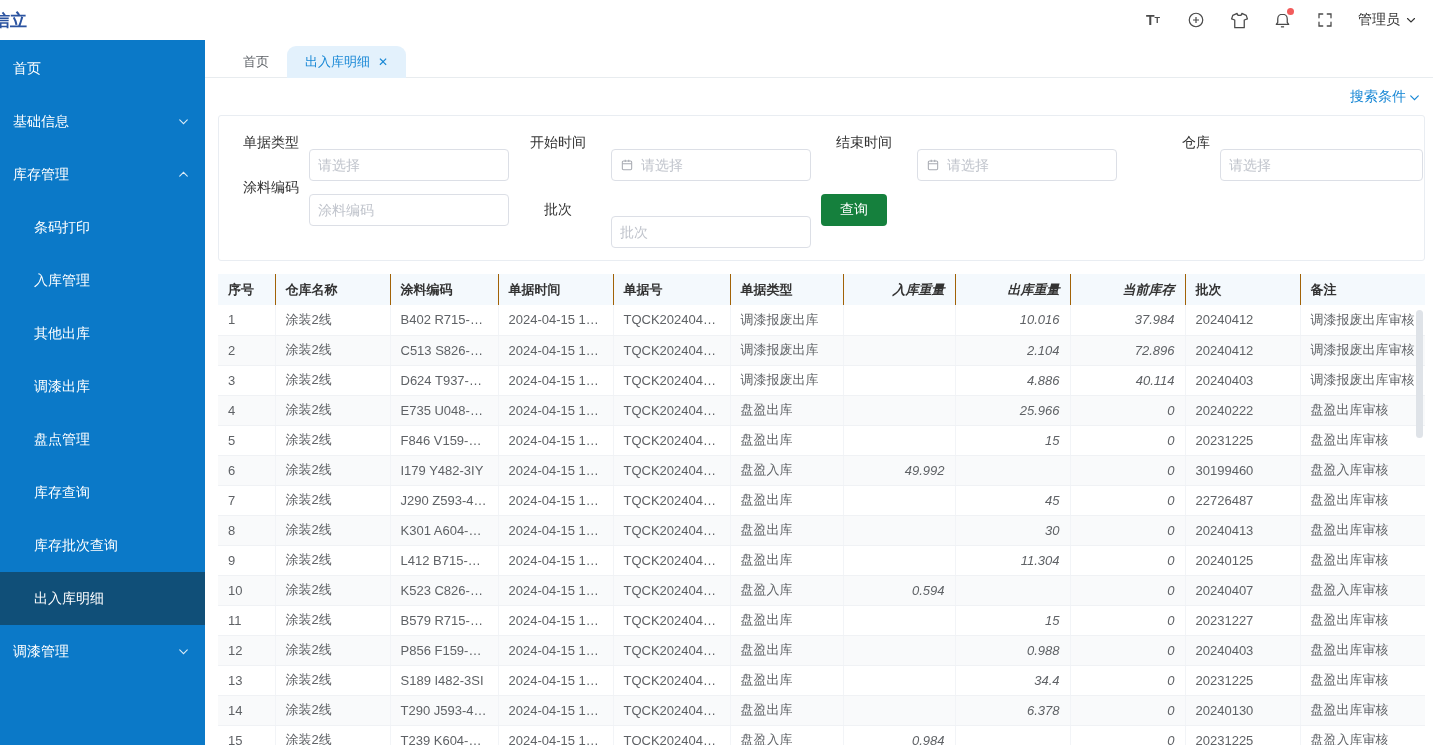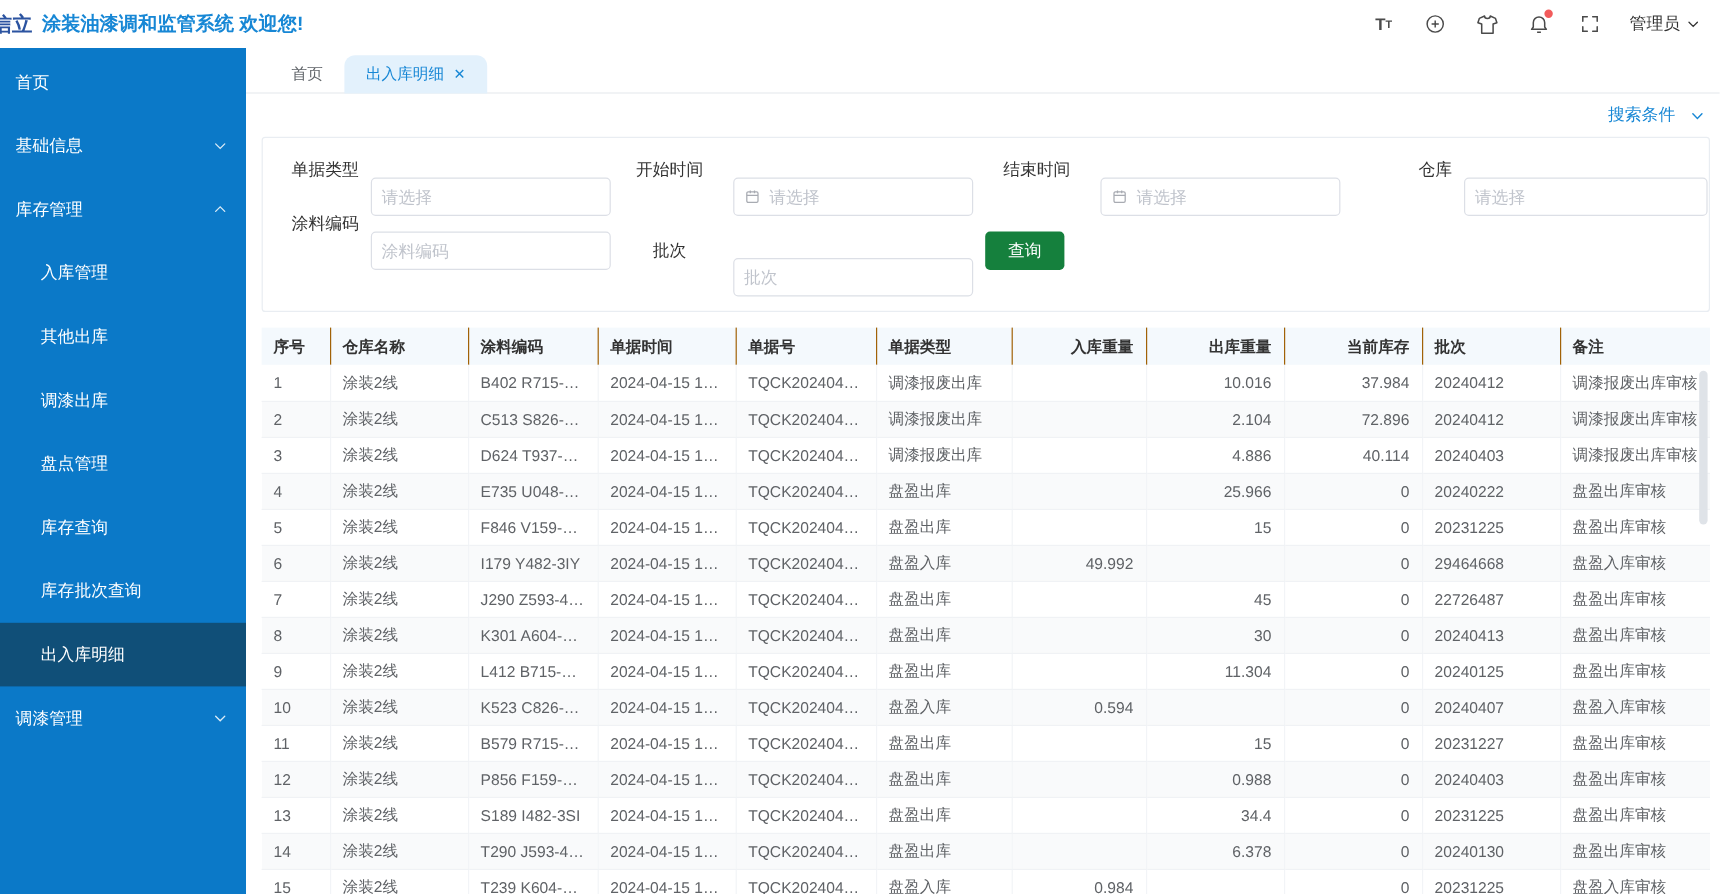--- a/index.html
+++ b/index.html
@@ -32,21 +32,21 @@
 
   
   .main { position:absolute; top:40px; left:205px; right:0; bottom:0; background:#fff; }
   .tabbar { height:38px; border-bottom:1px solid #e8ecef; display:flex; align-items:center; padding-left:20px; }
   .tab { height:32px; line-height:32px; padding:0 18px; font-size:13px; color:#5f6368;
     cursor:pointer; display:flex; align-items:center; gap:8px; margin-top:6px; }
   .tab.active { background:#e3f1fc; color:#1787d5; border-radius:9px 9px 0 0; }
   .tab .close-x { font-size:12px; line-height:1; }
 
   .search-toggle-row { text-align:right; padding:9px 12px 0 0; }
-  .search-toggle { font-size:14px; color:#1787d5; cursor:pointer; display:inline-flex; align-items:center; gap:12px; }
+  .search-toggle { font-size:14px; color:#1787d5; cursor:pointer; display:inline-flex; align-items:center; gap:2px; }
 
   .search-panel { margin:9px 8px 0 13px; border:1px solid #e9edf2; border-radius:3px;
     padding:11px 0 12px 4px; display:grid; grid-template-columns:292px 306px 306px 1fr; row-gap:13px; }
   .field { display:flex; align-items:center; height:32px; }
   .field.end { justify-content:flex-end; padding-right:1px; }
   .lbl { text-align:right; padding-right:10px; font-size:14px; color:#333; white-space:nowrap; }
   .w86{width:86px;} .w96{width:96px;text-align:center;}
   .inp { width:200px; height:32px; border:1px solid #dcdfe6; border-radius:4px; background:#fff;
     display:flex; align-items:center; padding:0 8px;margin-top:44px; }
   .inp.wide { width:203px; }
@@ -61,21 +61,21 @@
   .table-wrap { margin:13px 8px 0 13px; position:relative; }
   table { width:100%; border-collapse:collapse; table-layout:fixed; }
   th { background:#f4f9fd; height:31px; font-size:13px; font-weight:600; color:#333;
     text-align:left; padding:0 10px; border-right:1px solid #a16207; white-space:nowrap; }
   th:last-child { border-right:none; }
   td { height:30px; font-size:13px; color:#5f6266; padding:0 10px;
     border-bottom:1px solid #f0f2f5; border-right:1px solid #f2f4f7; white-space:nowrap;
     overflow:hidden; text-overflow:ellipsis; }
   td:last-child { border-right:none; }
   tr:nth-child(even) td { background:#f9fafb; }
-  .ar { text-align:right; }
+  .ar { text-align:right;font-style:italic; }
   .vscroll { position:absolute; right:2px; top:36px; width:7px; height:128px;
     background:#dfe3e8; border-radius:4px; }
 
   
   .pagination { display:flex; align-items:center; justify-content:flex-end;
     margin:7px 12px 0 0; font-size:13px; color:#606266; }
   .pg-total { margin-right:14px; }
   .pg-size { margin-right:14px; display:flex; align-items:center; gap:5px; cursor:pointer; }
   .pg-caret { font-size:9px; color:#c0c4cc; }
   .pg-arrow { width:26px; text-align:center; font-size:15px; cursor:pointer; color:#606266; }
@@ -84,21 +84,20 @@
   .page-num.active { color:#1787d5; font-weight:600; }
   .pg-goto { margin:0 6px 0 10px; }
   .goto-input { width:40px; height:28px; border:1px solid #dcdfe6; border-radius:4px;
     text-align:center; font-size:13px; color:#606266; outline:none; margin-right:6px; }
 </style>
 </head>
 <body>
 
 <header class="top-header">
   <div class="logo">信立</div>
-  <div class="app-title">涂装油漆调和监管系统 欢迎您!</div>
   <div class="header-right">
     <span class="hicon font-size-icon">T<small>T</small></span>
     <span class="hicon">
       <svg width="18" height="18" viewBox="0 0 24 24" fill="none" stroke="currentColor" stroke-width="1.6">
         <circle cx="12" cy="12" r="9"></circle>
           <path d="M12 8v8M8 12h8"></path>
         </svg>
     </span>
     <span class="hicon">
       <svg width="19" height="19" viewBox="0 0 24 24" fill="none" stroke="currentColor" stroke-width="1.6" stroke-linejoin="round">
@@ -133,20 +132,23 @@
     <div class="side-item">
     <span class="side-label">基础信息</span>
   <svg width="13" height="13" viewBox="0 0 24 24" class="chev">
         <path d="m5 9 7 7 7-7" fill="none" stroke="#fff" stroke-width="2" stroke-linecap="round"></path>
       </svg></div>
     <div class="side-item">
     <span class="side-label">库存管理</span>
   <svg width="13" height="13" viewBox="0 0 24 24" class="chev">
         <path d="m5 15 7-7 7 7" fill="none" stroke="#fff" stroke-width="2" stroke-linecap="round"></path>
       </svg></div>
+    <div class="side-item sub">
+    <span class="side-label">条码打印</span>
+  </div>
     <div class="side-item sub">
     <span class="side-label">入库管理</span>
   </div>
     <div class="side-item sub">
     <span class="side-label">其他出库</span>
   </div>
     <div class="side-item sub">
     <span class="side-label">调漆出库</span>
   </div>
     <div class="side-item sub">
@@ -340,21 +342,21 @@
           <tr>
             <td>6</td>
             <td>涂装2线</td>
             <td>I179 Y482-3IY</td>
             <td>2024-04-15 14:...</td>
             <td>TQCK2024041....</td>
             <td>盘盈入库</td>
             <td class="ar">49.992</td>
             <td class="ar"></td>
             <td class="ar">0</td>
-            <td>29464668</td>
+            <td>30199460</td>
             <td>盘盈入库审核</td>
           </tr>
           <tr>
             <td>7</td>
             <td>涂装2线</td>
             <td>J290 Z593-4JZ</td>
             <td>2024-04-15 14:...</td>
             <td>TQCK2024041....</td>
             <td>盘盈出库</td>
             <td class="ar"></td>

